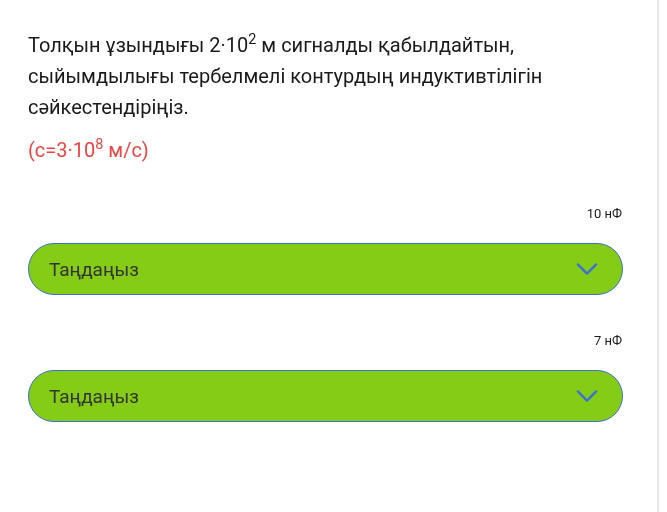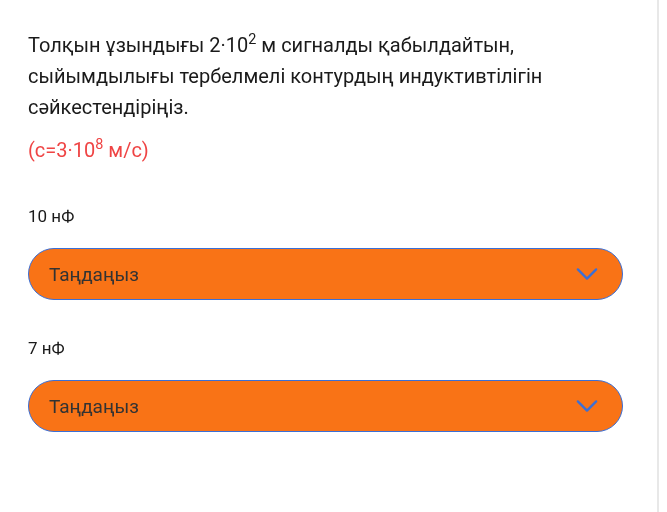--- a/index.html
+++ b/index.html
@@ -41,35 +41,36 @@
     }
     sup {
       font-size: 0.72em;
       vertical-align: super;
       line-height: 0;
     }
     .option-block {
       margin-bottom: 38px;
     }
     .option-label {
-      font-size: 17px;
+      font-size: 13px;
       color: #1a1a1a;
       margin-bottom: 22px;
+      text-align: right;
     }
     .dropdown {
       display: flex;
       align-items: center;
       justify-content: space-between;
       width: 595px;
       height: 52px;
       border: 1.5px solid #3b6fd6;
       border-radius: 26px;
       padding: 0 24px 0 20px;
       cursor: pointer;
-      background: #f97316;
+      background: #84cc16;
     }
     .dropdown-text {
       font-size: 19px;
       color: #333;
     }
     .chevron {
       width: 22px;
       height: 22px;
       display: flex;
       align-items: center;

